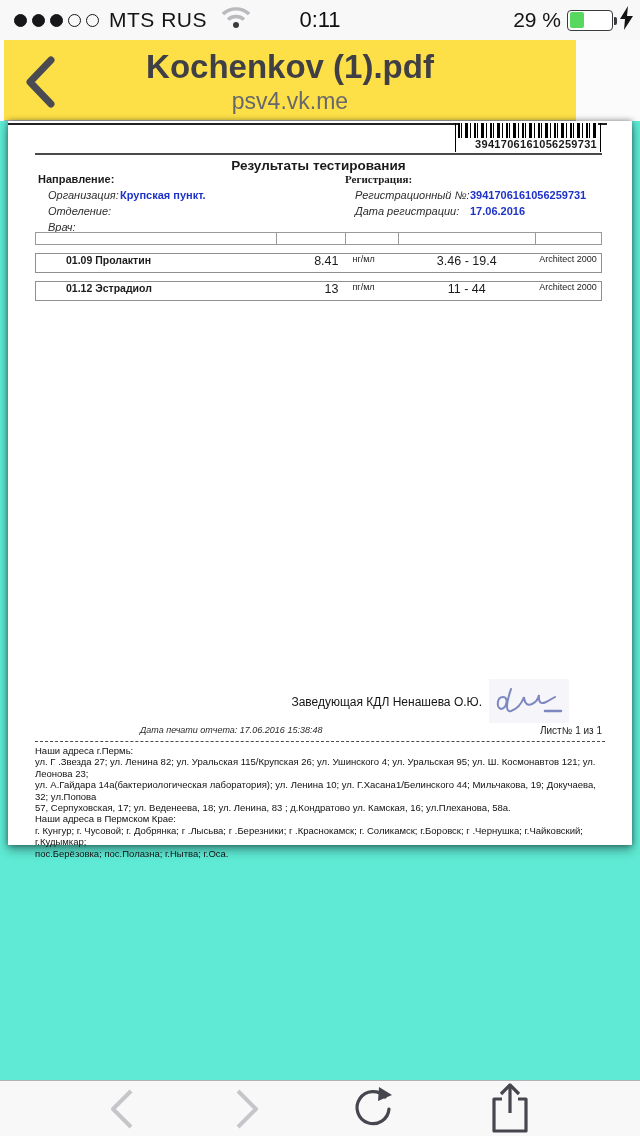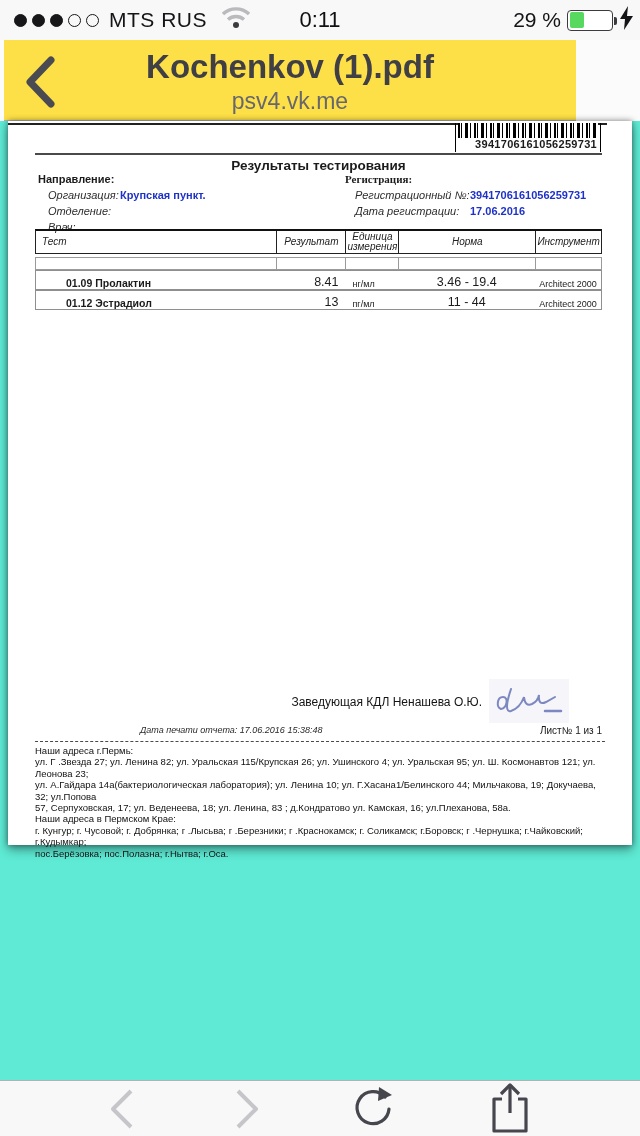--- a/index.html
+++ b/index.html
@@ -45,21 +45,21 @@
 
   
   .tbl{position:absolute;left:27px;top:108px;width:567px;}
   .trow{display:flex;box-sizing:border-box;}
   .thead{height:25px;border:1px solid #222;border-top:2px solid #111;}
   .thead .cell{border-left:1px solid #222;display:flex;align-items:center;font-size:10px;font-style:italic;color:#222;box-sizing:border-box;line-height:10.5px;}
   .thead .cell:first-child{border-left:none;}
   .empty-row{height:13px;margin-top:3px;border:1px solid #9a9a9a;}
   .empty-row .cell{border-left:1px solid #9a9a9a;box-sizing:border-box;}
   .empty-row .cell:first-child{border-left:none;}
-  .drow{height:20px;margin-top:0;border:1px solid #8f8f8f;align-items:flex-end;}
+  .drow{height:20px;margin-top:8px;border:1px solid #8f8f8f;align-items:flex-start;}
   .c-test{width:240px;}  .c-res{width:70px;}  .c-unit{width:53px;}  .c-norm{width:137px;}  .c-instr{width:66px;}
   .a-l{justify-content:flex-start;padding-left:6px;}
   .a-r{justify-content:flex-end;padding-right:7px;}
   .a-c{justify-content:center;text-align:center;}
   .drow .cell{display:flex;align-items:center;box-sizing:border-box;}
   .t-name{font-size:10.5px;font-weight:bold;padding-left:30px;}
   .t-res{font-size:12.5px;}
   .t-unit{font-size:9px;padding-left:7px;}
   .t-norm{font-size:12.5px;}
   .t-instr{font-size:9px;}
@@ -143,27 +143,20 @@
       <div class="lbl-i" style="left:40px;top:84px;">Отделение:</div>
       <div class="lbl-i" style="left:40px;top:100px;">Врач:</div>
 
       <div class="lbl-b" style="left:337px;top:52px;font-family:Liberation Serif, serif;">Регистрация:</div>
       <div class="lbl-i" style="left:347px;top:68px;">Регистрационный №:</div>
       <div class="val-blue" style="left:462px;top:68px;">3941706161056259731</div>
       <div class="lbl-i" style="left:347px;top:84px;">Дата регистрации:</div>
       <div class="val-blue" style="left:462px;top:84px;">17.06.2016</div>
 
       <div class="tbl">
-        <div class="trow thead">
-          <div class="cell c-test a-l">Тест</div>
-          <div class="cell c-res a-r">Результат</div>
-          <div class="cell c-unit a-c">Единица измерения</div>
-          <div class="cell c-norm a-c">Норма</div>
-          <div class="cell c-instr a-c">Инструмент</div>
-        </div>
         <div class="trow empty-row">
           <div class="cell c-test"></div>
             <div class="cell c-res"></div>
             <div class="cell c-unit"></div>
             <div class="cell c-norm"></div>
             <div class="cell c-instr"></div>
         </div>
         <div class="trow drow">
           <div class="cell c-test t-name">01.09 Пролактин</div>
           <div class="cell c-res a-r t-res">8.41</div>

